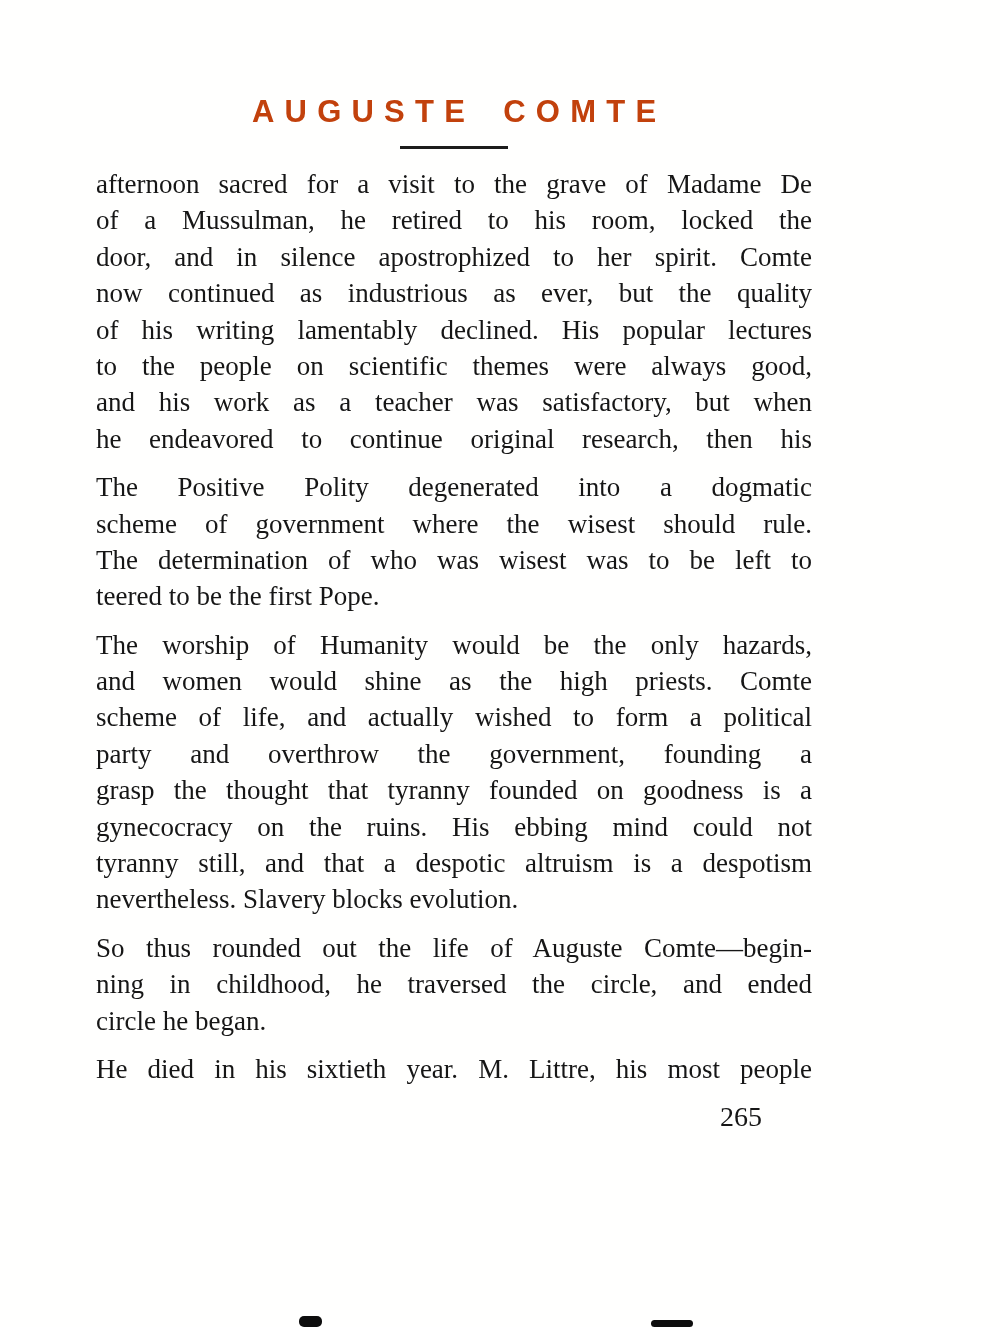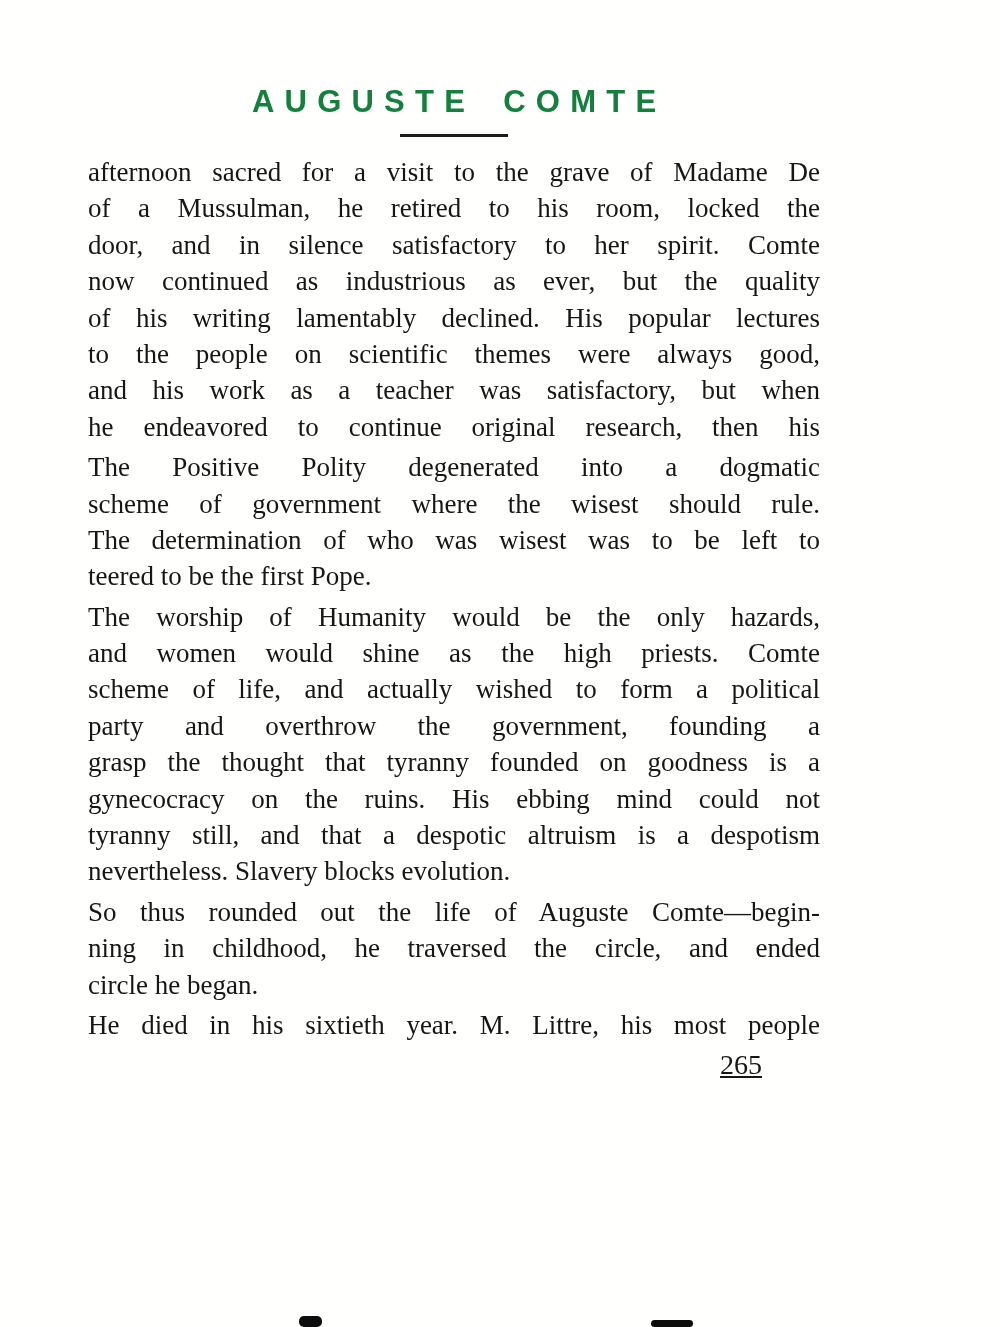--- a/index.html
+++ b/index.html
@@ -20,61 +20,60 @@
     font-family: "Liberation Serif", "DejaVu Serif", serif;
     color: #161616;
   }
   .content {
     position: absolute;
     left: 84px;
     top: 78px;
     width: 740px;
   }
   .title {
-    margin: 6px;
+    margin: 16px;
     text-align: center;
     font-family: "Liberation Sans", "DejaVu Sans", sans-serif;
     font-weight: 700;
     font-size: 31px;
     letter-spacing: 0.33em;
     word-spacing: 0.30em;
-    color: #15803d;
+    color: #c2410c;
     white-space: nowrap;
     text-indent: 0.33em; 
   }
   .title-rule {
     width: 108px;
     height: 0;
     border-top: 3px solid #1c1c1c;
     margin: 14px auto 0 auto;
   }
   .body-text {
     margin-top: 17px;
     font-size: 27px;
     line-height: 36.4px;
   }
   .paragraph {
-    margin: 4px;
+    margin: 12px;
   }
   .line {
     height: 36.4px;
     overflow: hidden;
     text-align: justify;
     text-align-last: justify;
   }
   .line.last {
     text-align-last: left;
   }
   .page-number {
     margin-top: 3px;
     font-size: 28px;
     line-height: 36px;
     text-align: right;
     padding-right: 62px;
-    text-decoration: underline;
   }
   .scan-mark {
     position: absolute;
     background: #0d0d0d;
   }
   .mark-a {
     left: 299px;
     top: 1316px;
     width: 23px;
     height: 11px;
@@ -95,21 +94,21 @@
   <div class="content">
 
     <h1 class="title">AUGUSTE COMTE</h1>
     <div class="title-rule"></div>
 
     <div class="body-text">
 
       <div class="paragraph">
         <div class="line">afternoon sacred for a visit to the grave of Madame De</div>
         <div class="line">of a Mussulman, he retired to his room, locked the</div>
-        <div class="line">door, and in silence satisfactory to her spirit. Comte</div>
+        <div class="line">door, and in silence apostrophized to her spirit. Comte</div>
         <div class="line">now continued as industrious as ever, but the quality</div>
         <div class="line">of his writing lamentably declined. His popular lectures</div>
         <div class="line">to the people on scientific themes were always good,</div>
         <div class="line">and his work as a teacher was satisfactory, but when</div>
         <div class="line">he endeavored to continue original research, then his</div>
       </div>
 
       <div class="paragraph">
         <div class="line">The Positive Polity degenerated into a dogmatic</div>
         <div class="line">scheme of government where the wisest should rule.</div>

